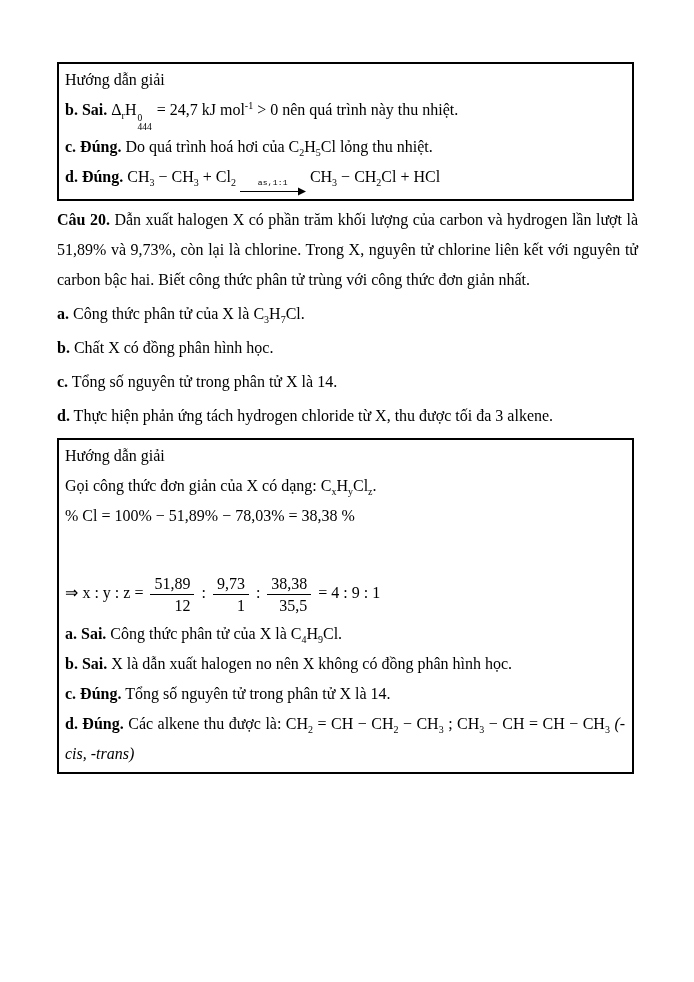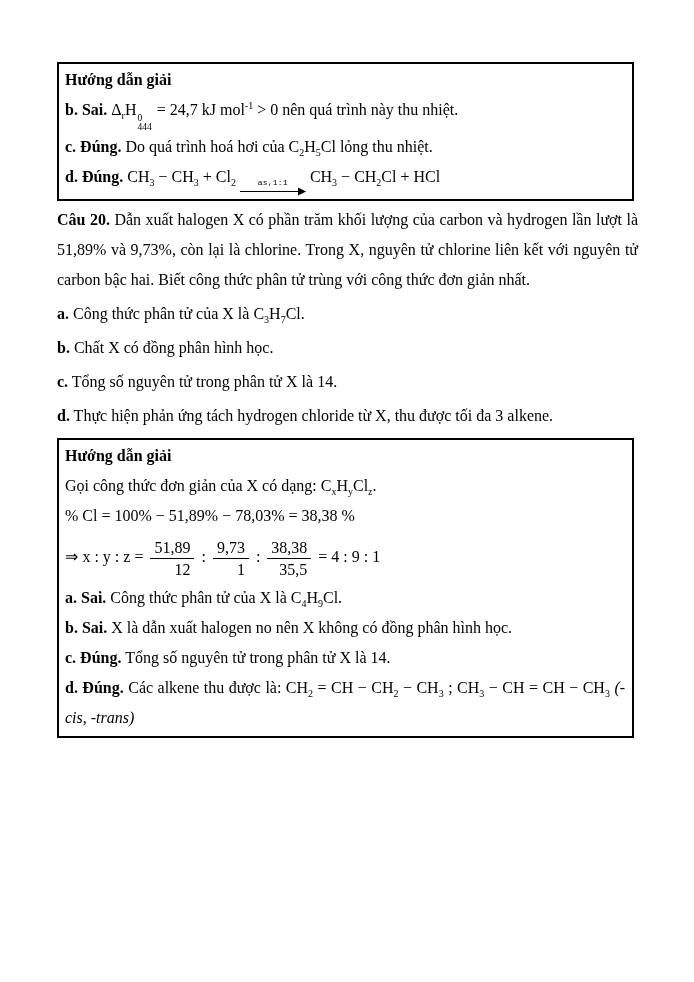--- a/index.html
+++ b/index.html
@@ -17,22 +17,22 @@
     background: #ffffff;
   }
   .solution-box {
     box-sizing: border-box;
     width: 577px;
     border: 2px solid #000000;
     padding: 1px 7px 3px 6px;
     background: #ffffff;
   }
   p.line { margin: 0; line-height: 30px; text-align: justify; }
-  p.line-frac { line-height: 52px; }
-  .title { font-weight: bold; }
+  p.line-frac { line-height: 52px; margin-top: 36px; }
+  .title { font-weight: normal; }
   .q-para { margin: 4px 0 0 0; line-height: 30px; text-align: justify; width: 581px; }
   .gap-before-box { margin-top: 7px; }
   .seg-b { font-weight: bold; }
   .seg-i { font-style: italic; }
   .seg-sub { font-size: 10px; vertical-align: -4px; line-height: 0; }
   .seg-sup { font-size: 10px; vertical-align: 6px; line-height: 0; }
   .supsub {
     display: inline-flex; flex-direction: column; align-items: flex-start;
     font-size: 9.5px; line-height: 9px; vertical-align: -6px; margin: 0 1px;
   }

